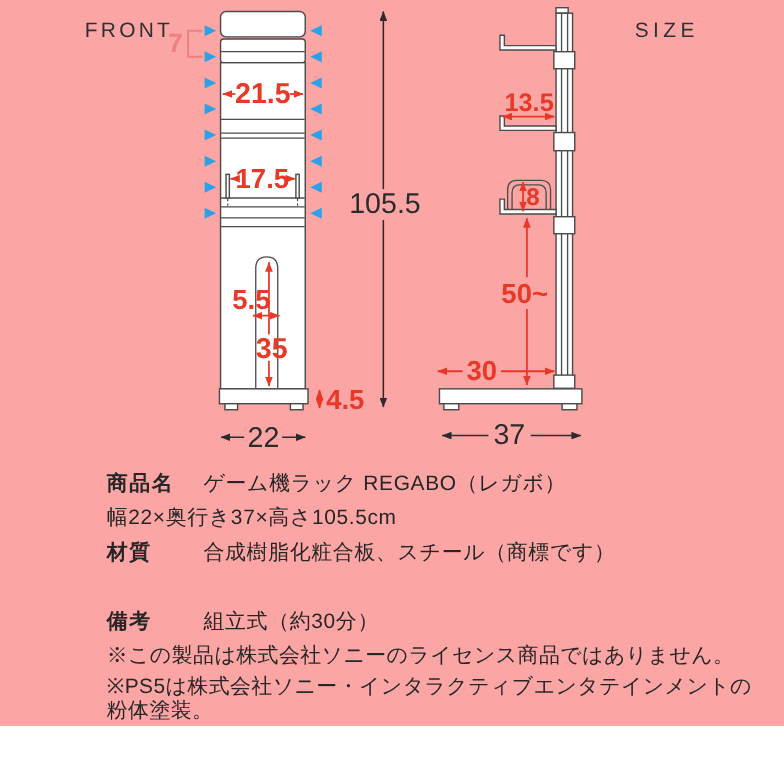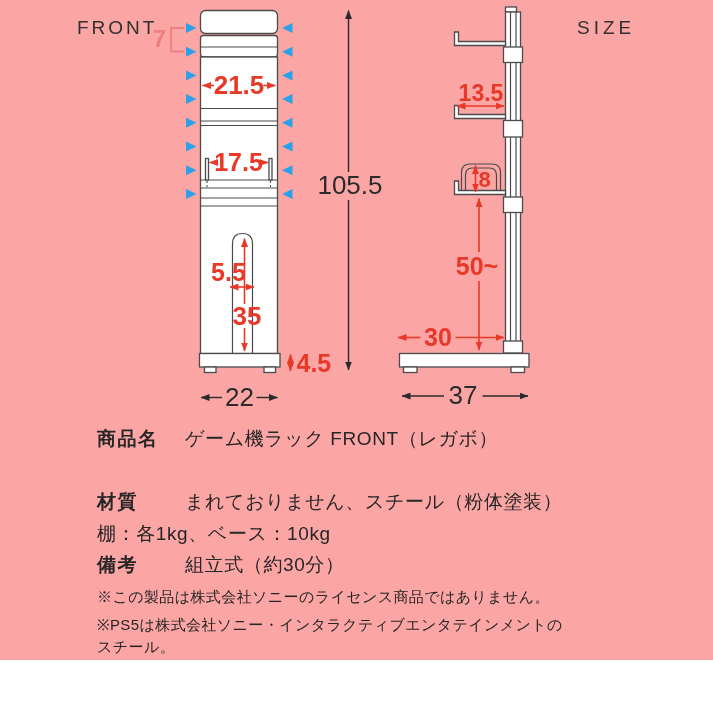--- a/index.html
+++ b/index.html
@@ -16,21 +16,21 @@
   .dimline-red{stroke:#e73828;stroke-width:1.6;fill:none;}
   .dimline-pink{stroke:#ee807d;stroke-width:1.8;fill:none;}
   .dimline-black{stroke:#2b2b2b;stroke-width:1.4;fill:none;}
   .view-label{fill:#303030;font-size:19px;letter-spacing:3px;font-weight:500;}
   .specs{position:absolute;left:97px;top:423px;width:600px;color:#262626;}
   .spec-row{display:flex;height:31.6px;align-items:center;font-size:19px;}
   .spec-label{width:88px;font-weight:600;letter-spacing:1.5px;flex:none;}
   .spec-value{letter-spacing:0.6px;white-space:nowrap;}
   .notes{margin-top:5px;}
   .note{margin:0 0 6.5px 0;}
-  .note-line{font-size:15px;line-height:21.8px;letter-spacing:0.4px;white-space:nowrap;}
+  .note-line{font-size:19px;line-height:21.8px;letter-spacing:0.4px;white-space:nowrap;}
 </style>
 </head>
 <body>
 
 <div class="sheet">
 
 <svg width="713" height="418" viewBox="0 0 713 418">
   <defs>
     <marker id="mr" markerUnits="userSpaceOnUse" markerWidth="9" markerHeight="7" refX="8.5" refY="3.5" orient="auto-start-reverse">
       <path d="M0,0 L9,3.5 L0,7 Z" fill="#e73828"></path>
@@ -152,40 +152,40 @@
 
     <line class="dimline-black" x1="402" y1="396" x2="444" y2="396" marker-start="url(#mk)"></line>
     <line class="dimline-black" x1="482.5" y1="396" x2="528" y2="396" marker-end="url(#mk)"></line>
     <text class="dim-black" x="463" y="404" text-anchor="middle" font-size="26">37</text>
   </g>
 </svg>
 
 <div class="specs">
   <div class="spec-row">
     <div class="spec-label">商品名</div>
-    <div class="spec-value">ゲーム機ラック FRONT（レガボ）</div>
+    <div class="spec-value">ゲーム機ラック REGABO（レガボ）</div>
   </div>
   <div class="spec-row">
+    <div class="spec-value">幅22×奥行き37×高さ105.5cm</div>
   </div>
   <div class="spec-row">
     <div class="spec-label">材質</div>
-    <div class="spec-value">まれておりません、スチール（粉体塗装）</div>
+    <div class="spec-value">合成樹脂化粧合板、スチール（商標です）</div>
   </div>
   <div class="spec-row">
-    <div class="spec-value">棚：各1kg、ベース：10kg</div>
   </div>
   <div class="spec-row">
     <div class="spec-label">備考</div>
     <div class="spec-value">組立式（約30分）</div>
   </div>
 
   <div class="notes">
     <div class="note">
       <div class="note-line">※この製品は株式会社ソニーのライセンス商品ではありません。</div>
     </div>
     <div class="note">
       <div class="note-line">※PS5は株式会社ソニー・インタラクティブエンタテインメントの</div>
-      <div class="note-line">スチール。</div>
+      <div class="note-line">粉体塗装。</div>
     </div>
   </div>
 </div>
 
 </div>
 
 </body></html>

